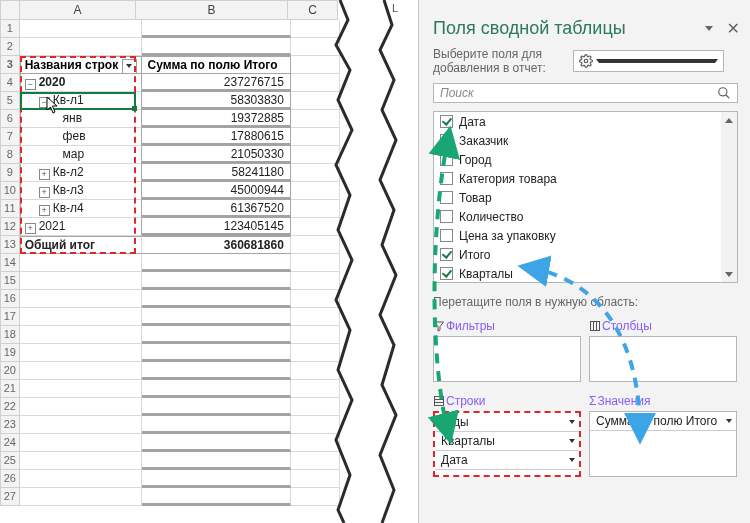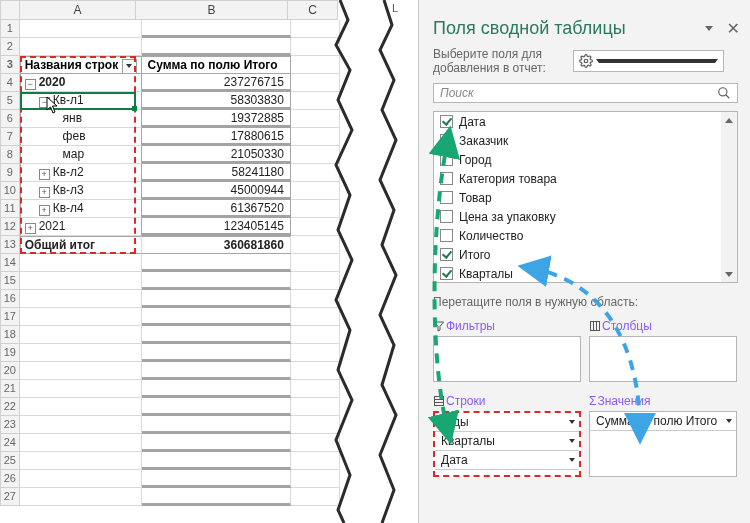--- a/index.html
+++ b/index.html
@@ -345,25 +345,25 @@
     <div class="fitem">
         <span class="chk"></span>
         <span>Категория товара</span>
       </div>
     <div class="fitem">
         <span class="chk"></span>
         <span>Товар</span>
       </div>
     <div class="fitem">
         <span class="chk"></span>
+        <span>Количество</span>
+      </div>
+    <div class="fitem">
+        <span class="chk"></span>
         <span>Цена за упаковку</span>
-      </div>
-    <div class="fitem">
-        <span class="chk"></span>
-        <span>Количество</span>
       </div>
     <div class="fitem">
         <span class="chk on"></span>
         <span>Итого</span>
       </div>
     <div class="fitem">
         <span class="chk on"></span>
         <span>Кварталы</span>
       </div>
     <div class="scroll">

